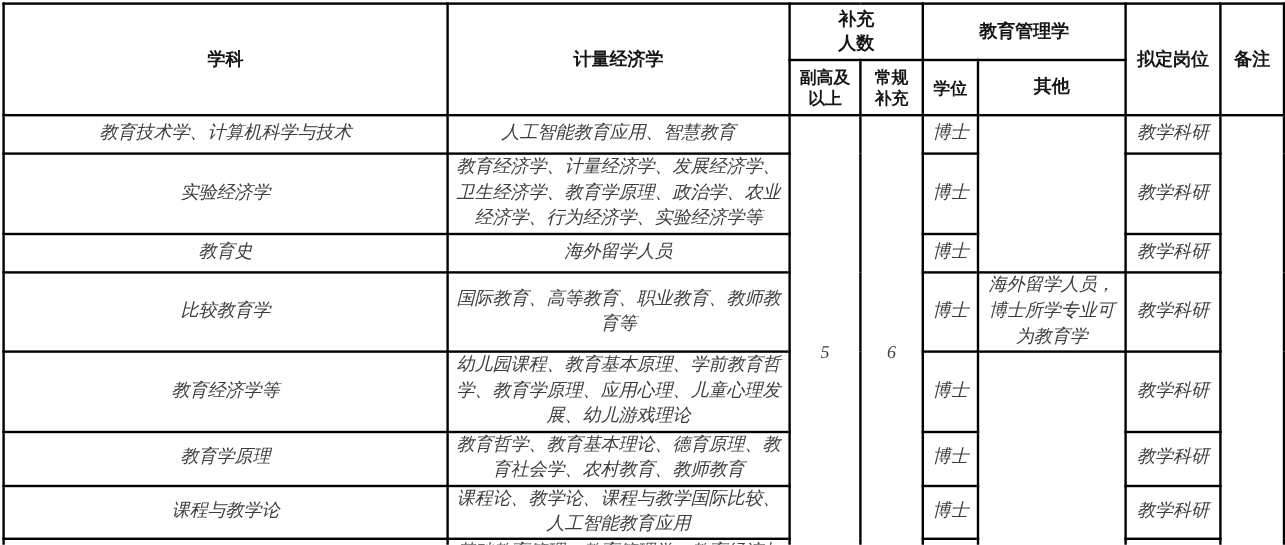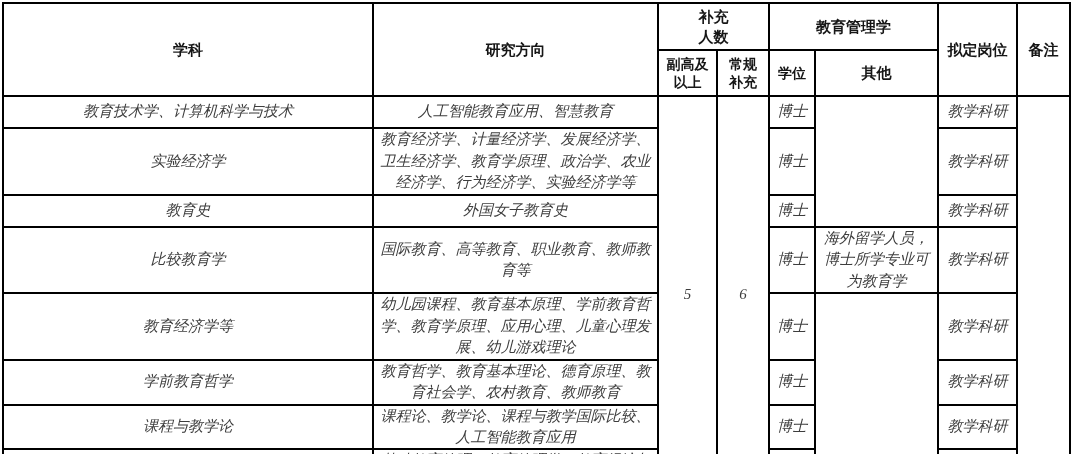--- a/index.html
+++ b/index.html
@@ -78,21 +78,21 @@
       <col style="width:52px">
       <col style="width:46px">
       <col style="width:123px">
       <col style="width:79px">
       <col style="width:53px">
     </colgroup>
     <tbody>
 
       <tr class="hrow1">
         <th rowspan="2">学科</th>
-        <th rowspan="2">研究方向</th>
+        <th rowspan="2">计量经济学</th>
         <th colspan="2" class="preline">补充
 人数</th>
         <th colspan="2">教育管理学</th>
         <th rowspan="2">拟定岗位</th>
         <th rowspan="2">备注</th>
       </tr>
 
       <tr class="hrow2">
         <th class="small-th preline">副高及
 以上</th>
@@ -115,21 +115,21 @@
 
       <tr class="r2">
         <td>实验经济学</td>
         <td>教育经济学、计量经济学、发展经济学、卫生经济学、教育学原理、政治学、农业经济学、行为经济学、实验经济学等</td>
         <td>博士</td>
         <td>教学科研</td>
       </tr>
 
       <tr class="r3">
         <td>教育史</td>
-        <td>外国女子教育史</td>
+        <td>海外留学人员</td>
         <td>博士</td>
         <td>教学科研</td>
       </tr>
 
       <tr class="r4">
         <td>比较教育学</td>
         <td>国际教育、高等教育、职业教育、教师教育等</td>
         <td>博士</td>
         <td class="note-cell">海外留学人员，博士所学专业可为教育学</td>
         <td>教学科研</td>
@@ -137,21 +137,21 @@
 
       <tr class="r5">
         <td>教育经济学等</td>
         <td>幼儿园课程、教育基本原理、学前教育哲学、教育学原理、应用心理、儿童心理发展、幼儿游戏理论</td>
         <td>博士</td>
         <td rowspan="4"></td>
         <td>教学科研</td>
       </tr>
 
       <tr class="r6">
-        <td>学前教育哲学</td>
+        <td>教育学原理</td>
         <td>教育哲学、教育基本理论、德育原理、教育社会学、农村教育、教师教育</td>
         <td>博士</td>
         <td>教学科研</td>
       </tr>
 
       <tr class="r7">
         <td>课程与教学论</td>
         <td>课程论、教学论、课程与教学国际比较、人工智能教育应用</td>
         <td>博士</td>
         <td>教学科研</td>

